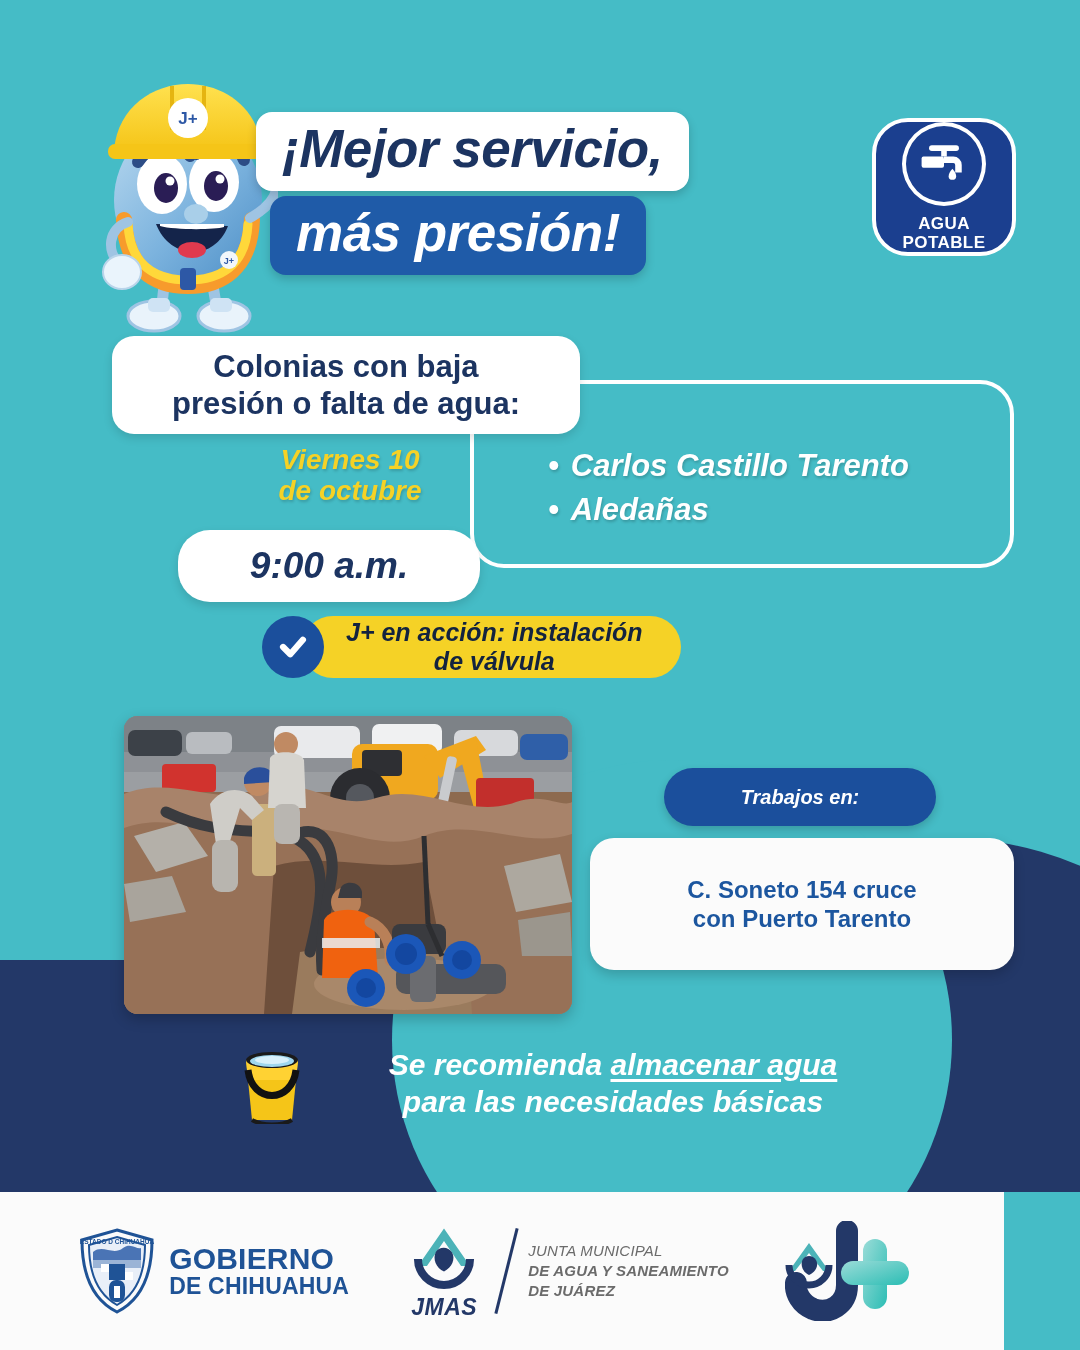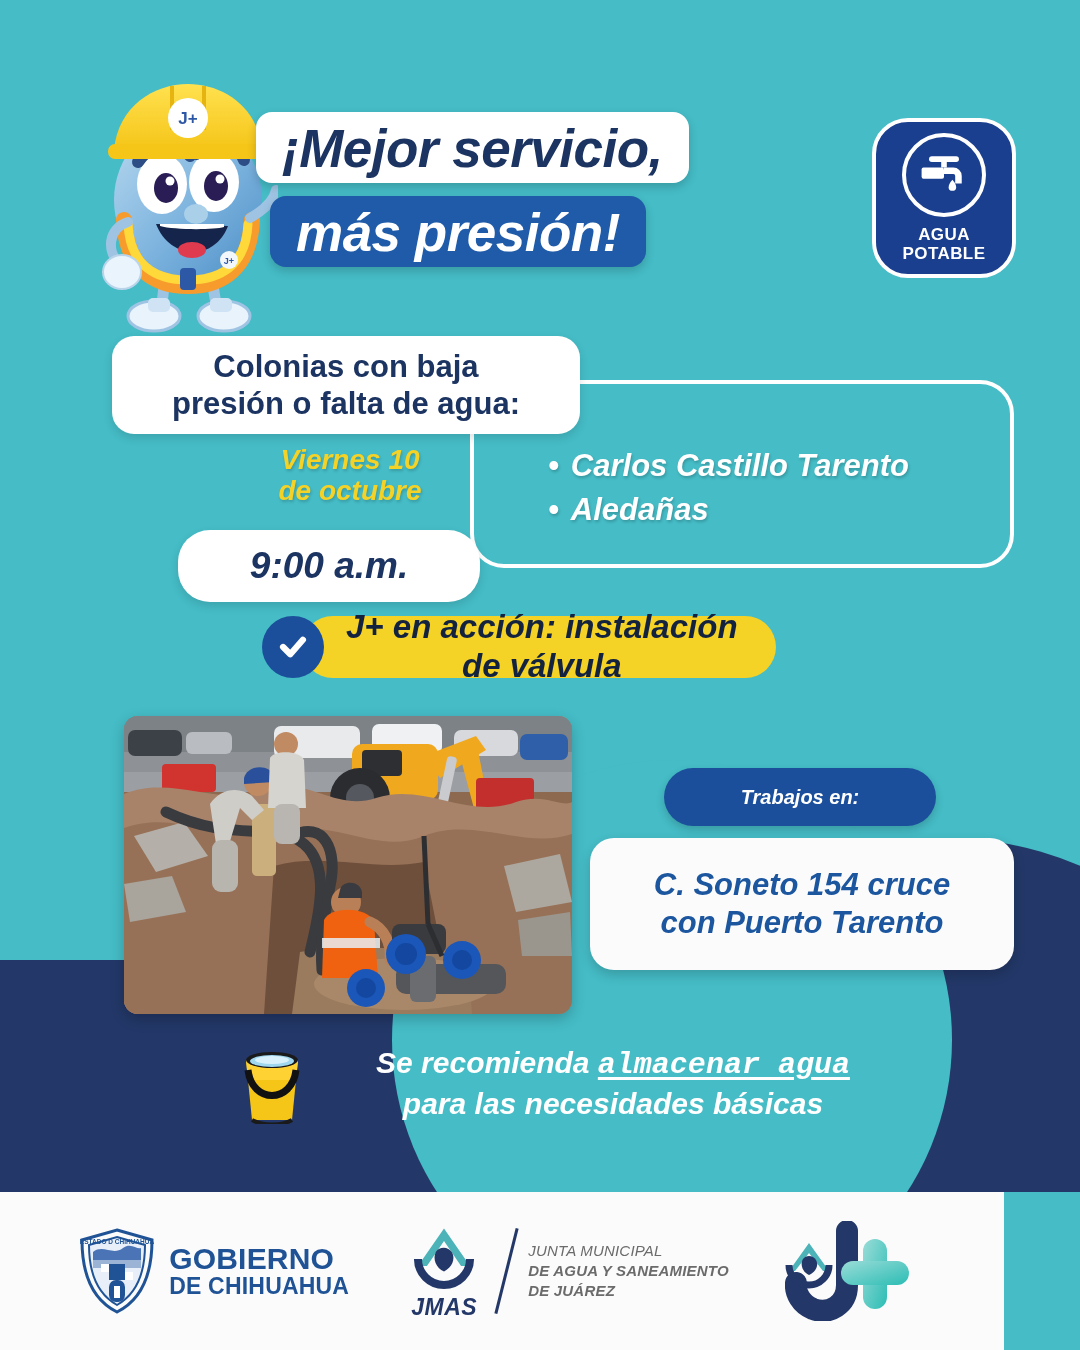--- a/index.html
+++ b/index.html
@@ -79,33 +79,33 @@
 
   .jplus-mark{ width:140px; height:100px; flex:0 0 auto; }
 
   
   .mascot{ position:absolute; left:98px; top:72px; width:180px; height:262px; }
 
   
   .title-wrap{ position:absolute; left:256px; top:112px; width:600px; height:180px; }
   .title-line{
     display:inline-block;
-    padding:6px 26px 4px 26px;
+    padding:6px 26px 12px 26px;
     border-radius:16px;
     font-size:53px; font-weight:bold; font-style:italic;
     letter-spacing:-0.5px;
     white-space:nowrap;
     box-shadow:0 4px 10px rgba(0,0,0,.18);
   }
   .title-line-1{ background:#ffffff; color:#1c3461; position:absolute; left:0; top:0; }
   .title-line-2{ background:#1f5ba8; color:#ffffff; position:absolute; left:14px; top:84px; }
 
   
   .badge{
-    position:absolute; left:872px; top:118px; width:144px; height:160px;
+    position:absolute; left:872px; top:118px; width:144px; height:138px;
     background:#1b3f8f;
     border:4px solid #ffffff;
     border-radius:36px;
     display:flex; flex-direction:column; align-items:center; justify-content:center;
   }
   .badge-ring{
     width:84px; height:84px; border:4px solid #ffffff; border-radius:50%;
     display:flex; align-items:center; justify-content:center; margin-bottom:4px;
   }
   .badge-label{
@@ -164,21 +164,21 @@
     width:62px; height:62px; border-radius:50%; background:#1b4f9c;
     display:flex; align-items:center; justify-content:center;
     position:relative; z-index:2; flex:0 0 auto;
   }
   .action-pill{
     margin-left:-22px; height:62px; padding:0 38px 0 44px;
     background:#f5d226; border-radius:32px;
     display:flex; align-items:center; justify-content:center;
   }
   .action-pill span{
-    color:#13233f; font-size:33px; font-weight:bold; font-style:italic;
+    color:#13233f; font-size:25px; font-weight:bold; font-style:italic;
     text-align:center; line-height:1.18;
   }
 
   
   .photo{
     position:absolute; left:124px; top:716px; width:448px; height:298px;
     border-radius:14px; overflow:hidden;
     box-shadow:0 5px 14px rgba(0,0,0,.22);
     background:#8d6a4f;
   }
@@ -193,35 +193,35 @@
   .trabajos-pill span{
     color:#ffffff; font-size:20px; font-weight:bold; font-style:italic;
   }
   .address-card{
     position:absolute; left:590px; top:838px; width:424px; height:132px;
     background:#fbfbfb; border-radius:24px;
     display:flex; align-items:center; justify-content:center;
     box-shadow:0 5px 12px rgba(0,0,0,.18);
   }
   .address-card span{
-    color:#1c569f; font-size:31px; font-weight:bold; font-style:italic;
+    color:#1c569f; font-size:24px; font-weight:bold; 
     text-align:center; line-height:1.22;
   }
 
   
   .recom{
     position:absolute; left:236px; top:1042px; width:660px;
     display:flex; align-items:center; gap:22px;
   }
   .bucket{ width:72px; height:82px; flex:0 0 auto; }
   .recom-text{
     color:#ffffff; font-size:30px; font-weight:bold; font-style:italic;
     line-height:1.25; text-align:center; flex:1 1 auto;
   }
-  .recom-text u{ text-decoration:underline; text-underline-offset:4px;font-family:Liberation Mono, monospace; }
+  .recom-text u{ text-decoration:underline; text-underline-offset:4px; }
 </style>
 </head>
 <body>
 
 <div class="poster">
 
   <div class="bg-navy-block"></div>
   <div class="bg-navy-left-lobe"></div>
   <div class="bg-navy-right-lobe"></div>
   <div class="bg-navy-bottomfill"></div>

